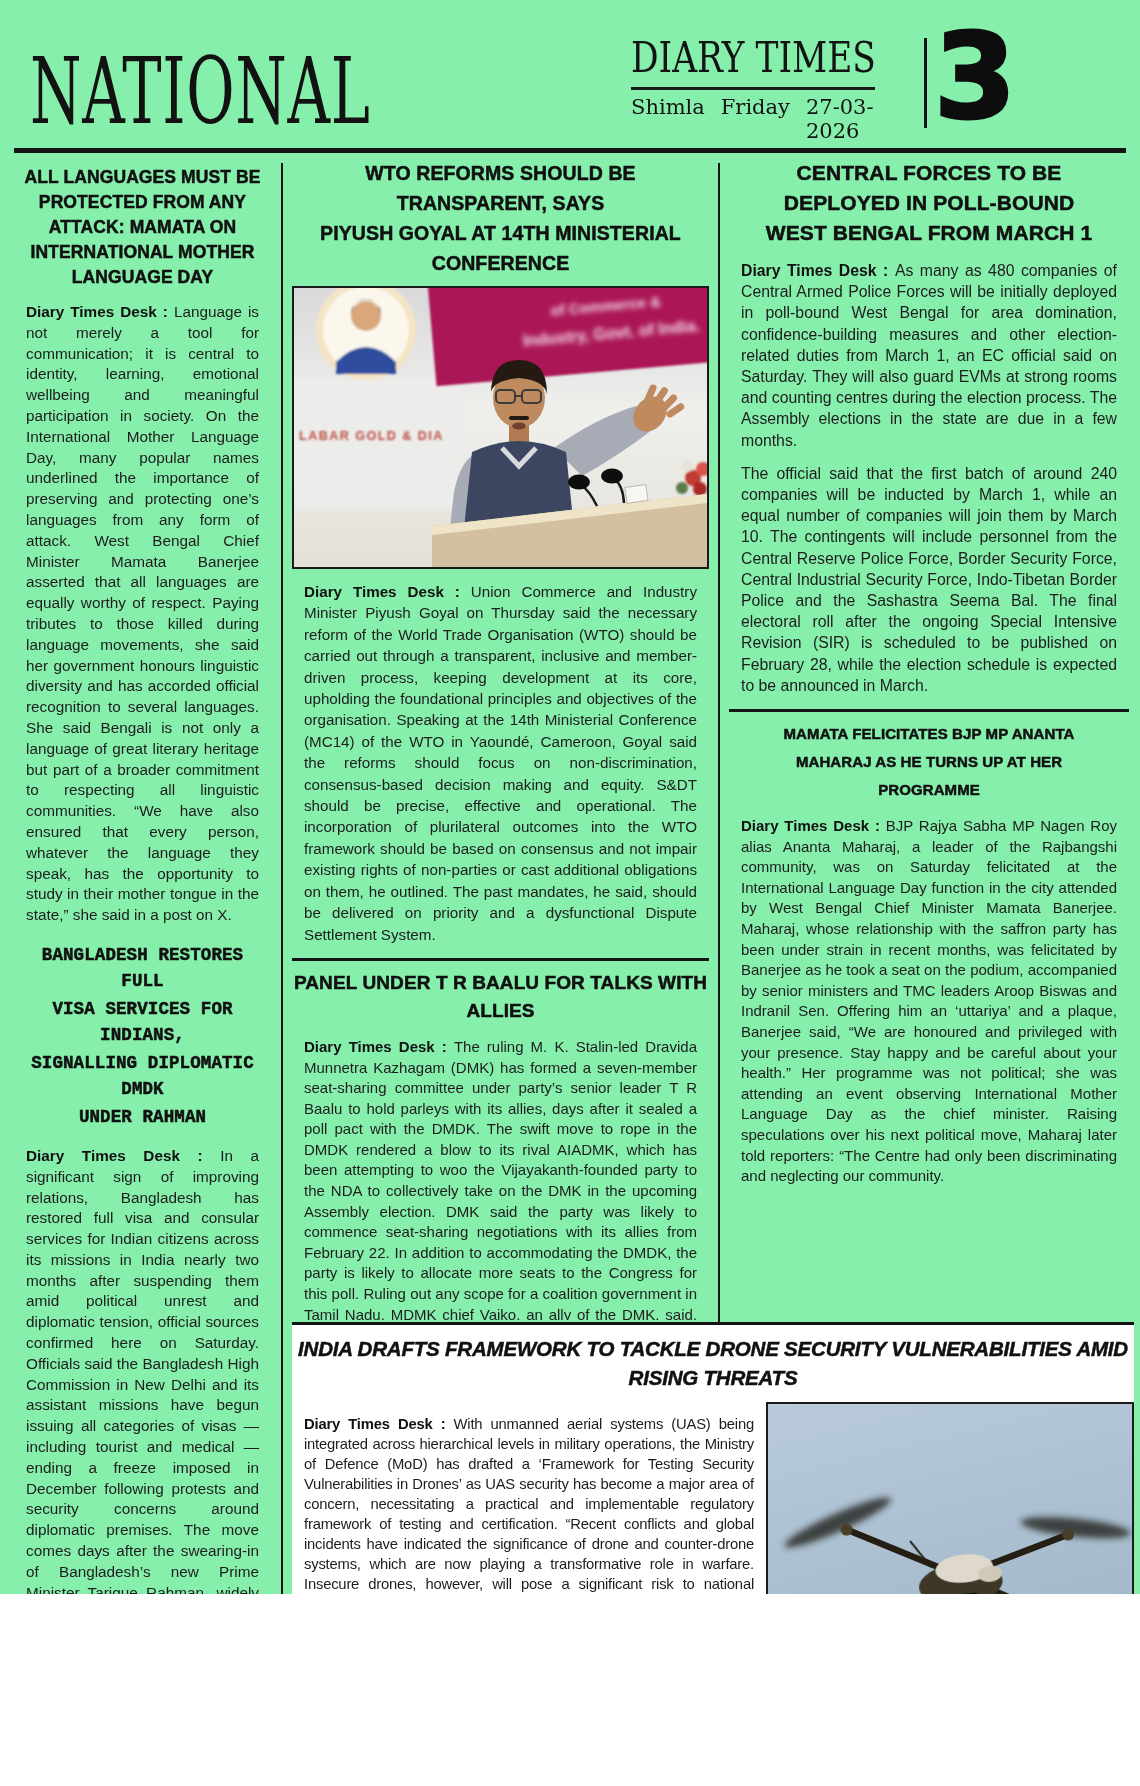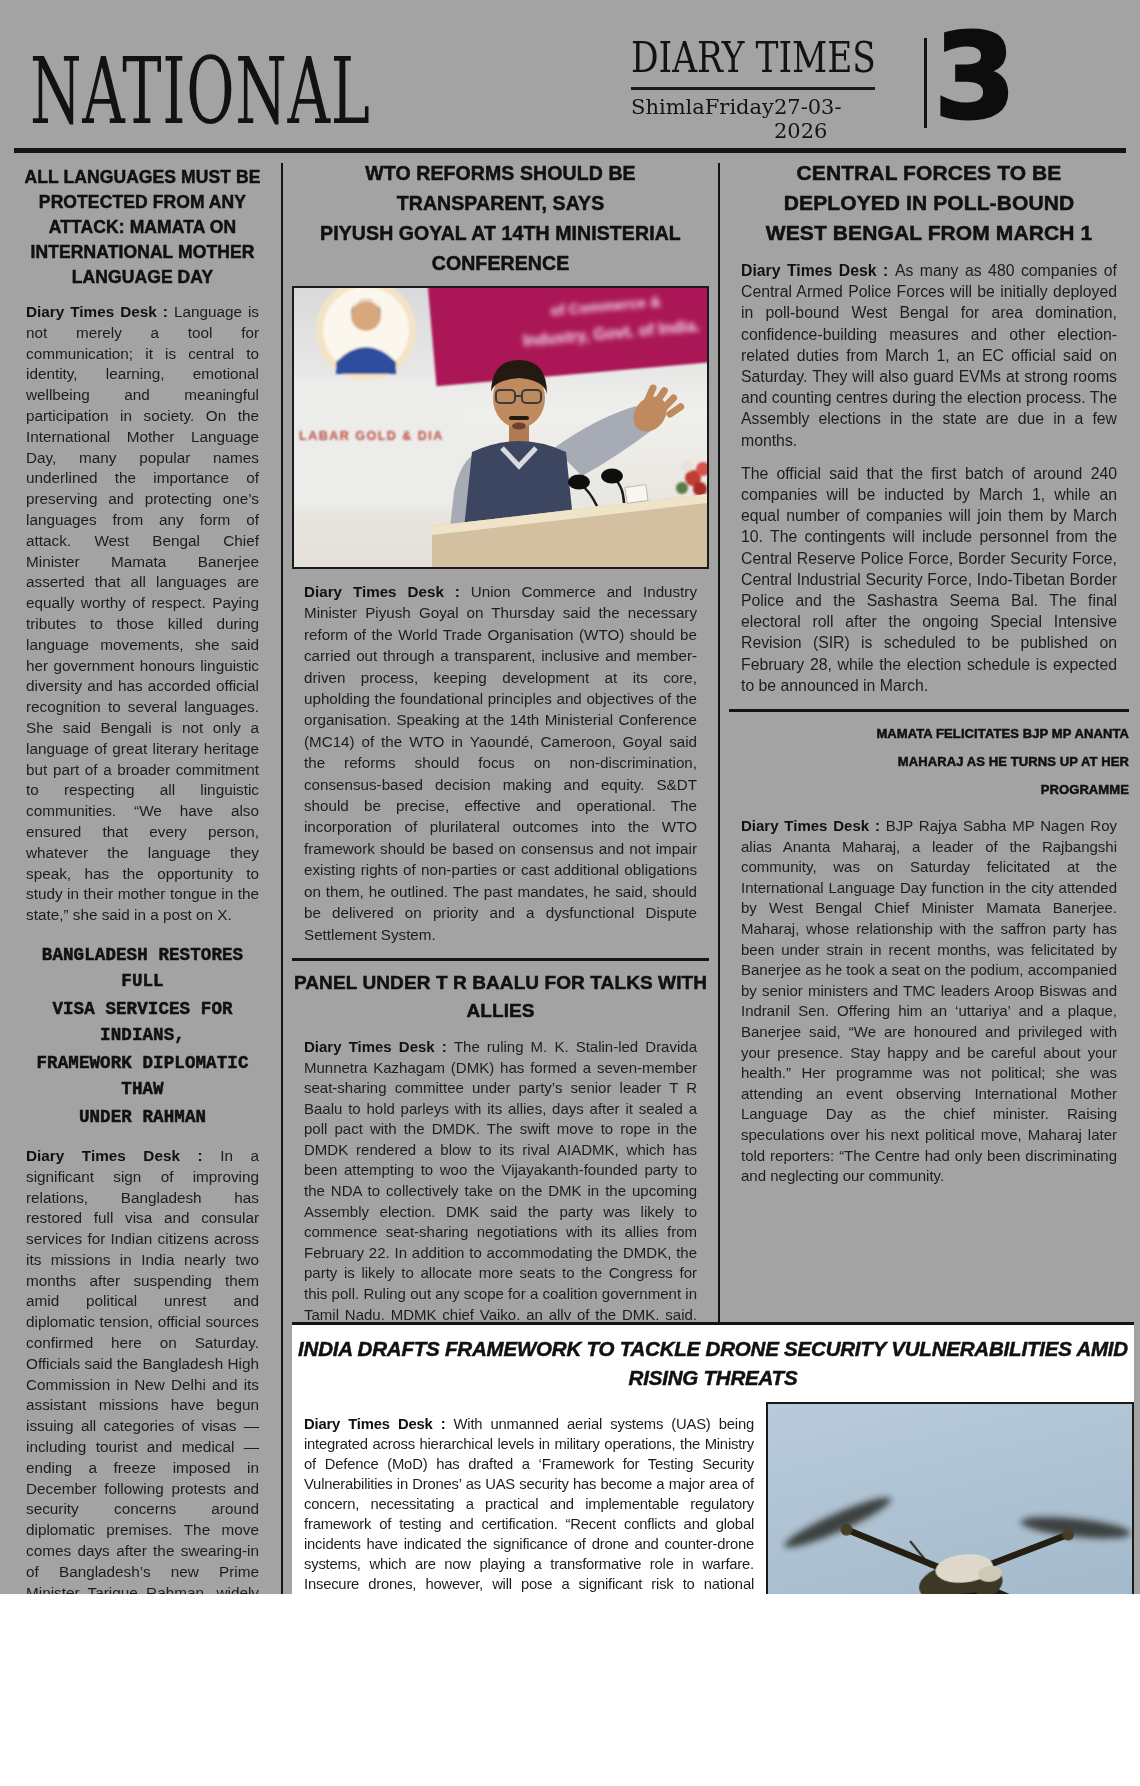--- a/index.html
+++ b/index.html
@@ -1,27 +1,27 @@
 <!DOCTYPE html>
 <html><head>
 <meta charset="utf-8">
 <style>
   html,body{margin:0;padding:0;background:#fff;}
-  #page{position:relative;width:1140px;height:1594px;background:#a3a3a3;overflow:hidden;
+  #page{position:relative;width:1140px;height:1594px;background:#86efac;overflow:hidden;
         font-family:"Liberation Sans",sans-serif;color:#161616;}
   
   .national{position:absolute;left:30px;top:46px;font-family:"DejaVu Serif",serif;
             font-size:88px;line-height:1;white-space:nowrap;transform:scale(0.67,1.04);
             transform-origin:left top;letter-spacing:1px;color:#121212;}
   .masthead{position:absolute;left:631px;top:36px;width:244px;}
   .paper-name{font-family:"DejaVu Serif",serif;font-size:43px;line-height:1;white-space:nowrap;
               transform:scale(0.80,1.0);transform-origin:left top;color:#131313;}
   .masthead-rule{height:3px;background:#1a1a1a;margin-top:8px;}
   .dateline{display:flex;justify-content:space-between;font-family:"DejaVu Serif",serif;
-            font-size:21px;margin-top:5px;color:#131313;}
+            font-size:21px;margin-top:5px;color:#131313;gap:16px;}
   .mast-vbar{position:absolute;left:924px;top:38px;width:3px;height:90px;background:#131313;}
   .page-num{position:absolute;left:934px;top:22px;font-size:118px;line-height:0.92;
             font-weight:900;font-family:"DejaVu Sans",sans-serif;color:#0d0d0d;
             -webkit-text-stroke:3px #0d0d0d;}
   .rule-top{position:absolute;left:14px;top:148px;width:1112px;height:5px;background:#141414;}
   .rule-bottom{position:absolute;left:14px;top:1760px;width:1112px;height:6px;background:#141414;}
   
   .col{position:absolute;overflow:hidden;}
   #col1{left:14px;top:165px;width:257px;height:1590px;}
   #col2{left:292px;top:158px;width:417px;height:1162px;}
@@ -30,21 +30,21 @@
   #vdiv1{left:281px;top:163px;height:1592px;}
   #vdiv2{left:718px;top:163px;height:1160px;}
   
   .hl{display:block;text-align:center;font-weight:700;-webkit-text-stroke:0.5px #111;
       letter-spacing:0.1px;color:#111;}
   .h-c1{font-size:17.5px;line-height:25px;}
   .h-c1b{font-size:17.5px;line-height:26px;margin-top:2px;}
   .h-c2{font-size:19.5px;line-height:30px;}
   .h-tn{font-size:19px;line-height:28px;}
   .h-c3{font-size:21px;line-height:30px;}
-  .h-mb{font-size:13px;line-height:28px;text-align:right;}
+  .h-mb{font-size:15px;line-height:28px;}
   .h-drone{font-size:20.5px;line-height:29px;letter-spacing:-0.2px;font-style:italic;}
   p.body{margin:12px;text-align:justify;color:#1d1d1d;}
   .lead{font-weight:700;color:#111;}
   .b-c1{font-size:15.3px;line-height:20.8px;margin-top:9px;}
   .b-c1 + .b-c1{margin-top:0;}
   .b-c2{font-size:15.2px;line-height:21.4px;margin-top:12px;}
   .b-tn{font-size:15px;line-height:20.6px;margin-top:7px;}
   .b-c3{font-size:15.8px;line-height:21.2px;margin-top:12px;}
   .b-c3b{font-size:15.8px;line-height:21.2px;margin-top:21px;}
   .b-mb{font-size:15px;line-height:20.6px;margin-top:7px;}
@@ -90,21 +90,21 @@
         <span class="hl h-c1">ATTACK: MAMATA ON</span>
         <span class="hl h-c1">INTERNATIONAL MOTHER</span>
         <span class="hl h-c1">LANGUAGE DAY</span>
       </h2>
       <p class="body b-c1"><span class="lead">Diary Times Desk : </span><span>Language is not merely a tool for communication; it is central to identity, learning, emotional wellbeing and meaningful participation in society. On the International Mother Language Day, many popular names underlined the importance of preserving and protecting one’s languages from any form of attack. West Bengal Chief Minister Mamata Banerjee asserted that all languages are equally worthy of respect. Paying tributes to those killed during language movements, she said her government honours linguistic diversity and has accorded official recognition to several languages. She said Bengali is not only a language of great literary heritage but part of a broader commitment to respecting all linguistic communities. “We have also ensured that every person, whatever the language they speak, has the opportunity to study in their mother tongue in the state,” she said in a post on X.</span></p>
     </div>
     <div style="margin-top:16px;">
       <h2 style="margin:16px;font-family:Liberation Mono, monospace;">
         <span class="hl h-c1b">BANGLADESH RESTORES FULL</span>
         <span class="hl h-c1b">VISA SERVICES FOR INDIANS,</span>
-        <span class="hl h-c1b">FRAMEWORK DIPLOMATIC THAW</span>
+        <span class="hl h-c1b">SIGNALLING DIPLOMATIC DMDK</span>
         <span class="hl h-c1b">UNDER RAHMAN</span>
       </h2>
       <p class="body b-c1"><span class="lead">Diary Times Desk : </span><span>In a significant sign of improving relations, Bangladesh has restored full visa and consular services for Indian citizens across its missions in India nearly two months after suspending them amid political unrest and diplomatic tension, official sources confirmed here on Saturday. Officials said the Bangladesh High Commission in New Delhi and its assistant missions have begun issuing all categories of visas — including tourist and medical — ending a freeze imposed in December following protests and security concerns around diplomatic premises. The move comes days after the swearing-in of Bangladesh’s new Prime Minister Tarique Rahman, widely seen as signalling a reset in ties between New Delhi and Dhaka. Diplomatic sources said both sides have begun quiet engagement to restore normal people-to-people travel, business visits and medical movement — sectors that had been severely affected by the suspension.</span></p>
       <p class="body b-c1"><span>The services had been halted on December 22 last year after violence, threats to diplomatic facilities and attacks on missions during political turmoil in Bangladesh. With the political transition in Dhaka now complete, officials expect a thaw in ties. Prime Minister Narendra Modi had earlier.</span></p>
     </div>
   </div>
 
   <div id="col2" class="col">
     <div>
       <h2 style="margin:0;">

